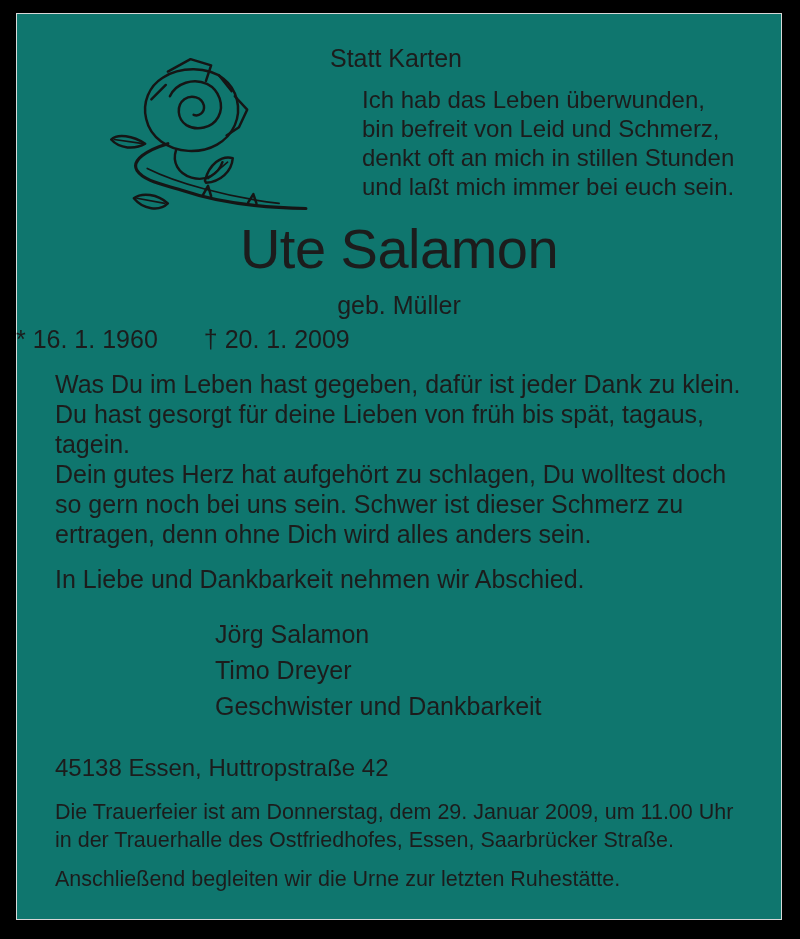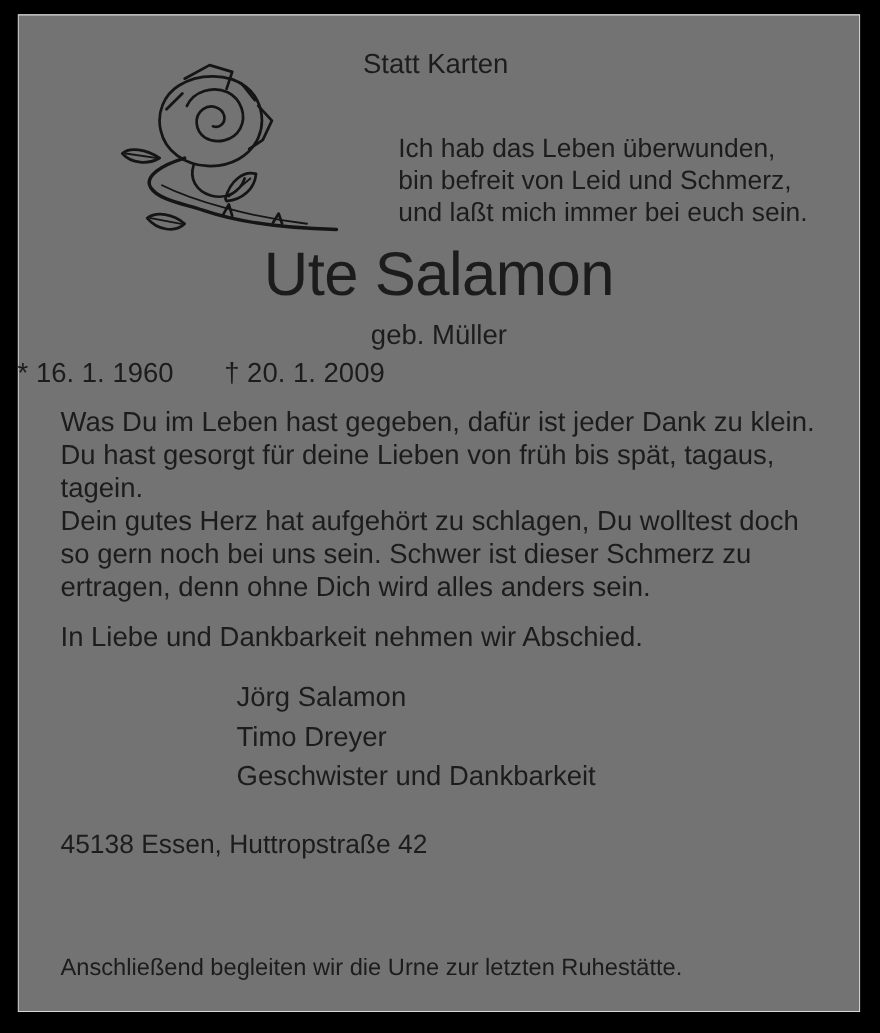--- a/index.html
+++ b/index.html
@@ -12,31 +12,31 @@
   }
   .page {
     position: relative;
     width: 800px; height: 939px;
     background: #000000;
   }
   .sheet {
     position: absolute;
     left: 16px; top: 13px;
     width: 766px; height: 907px;
-    background: #737373;
+    background: #0f766e;
     box-shadow: inset 0 0 0 1px #d8d8d8;
   }
   .abs { position: absolute; white-space: nowrap; }
 
   .rose-wrap { left: 86px; top: 40px; width: 210px; height: 170px; }
   .rose-wrap svg { width: 100%; height: 100%; }
 
   .statt { left: 314px; top: 31px; font-size: 25px; line-height: 28px; }
 
-  .poem { left: 346px; top: 72px; font-size: 24px; line-height: 29px; margin-top: 36px; }
+  .poem { left: 346px; top: 72px; font-size: 24px; line-height: 29px; }
 
   .name {
     left: 0; top: 205px; width: 766px;
     text-align: center;
     font-size: 56px; line-height: 62px;
     font-weight: 400;
     margin: 0;
     letter-spacing: -0.5px;
   }
   .maiden { left: 0; top: 278px; width: 766px; text-align: center; font-size: 25px; line-height: 28px; }
@@ -88,20 +88,21 @@
         <path d="M62 146 C52 137 37 135 29 141 C38 152 54 154 62 146 Z"></path>
         <path d="M32 141 L59 146" stroke-width="1.6"></path>
       </svg>
     </div>
 
     <div class="abs statt">Statt Karten</div>
 
     <div class="abs poem">
       <div>Ich hab das Leben überwunden,</div>
       <div>bin befreit von Leid und Schmerz,</div>
+      <div>denkt oft an mich in stillen Stunden</div>
       <div>und laßt mich immer bei euch sein.</div>
     </div>
 
     <h1 class="abs name">Ute Salamon</h1>
 
     <div class="abs maiden">geb. Müller</div>
 
     <div class="abs dates">
       <span class="birth">* 16. 1. 1960</span><span>† 20. 1. 2009</span>
     </div>
@@ -118,17 +119,21 @@
     <div class="abs farewell">In Liebe und Dankbarkeit nehmen wir Abschied.</div>
 
     <div class="abs mourners">
       <div>Jörg Salamon</div>
       <div>Timo Dreyer</div>
       <div>Geschwister und Dankbarkeit</div>
     </div>
 
     <div class="abs address">45138 Essen, Huttropstraße 42</div>
 
+    <div class="abs funeral">
+      <div>Die Trauerfeier ist am Donnerstag, dem 29. Januar 2009, um 11.00 Uhr</div>
+      <div>in der Trauerhalle des Ostfriedhofes, Essen, Saarbrücker Straße.</div>
+    </div>
 
     <div class="abs closing">Anschließend begleiten wir die Urne zur letzten Ruhestätte.</div>
 
   </div>
 </div>
 
 </body></html>

